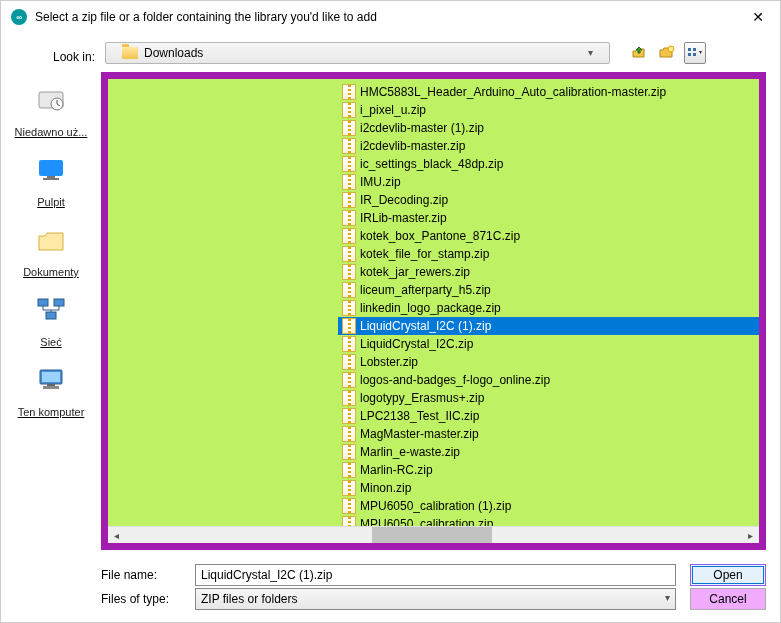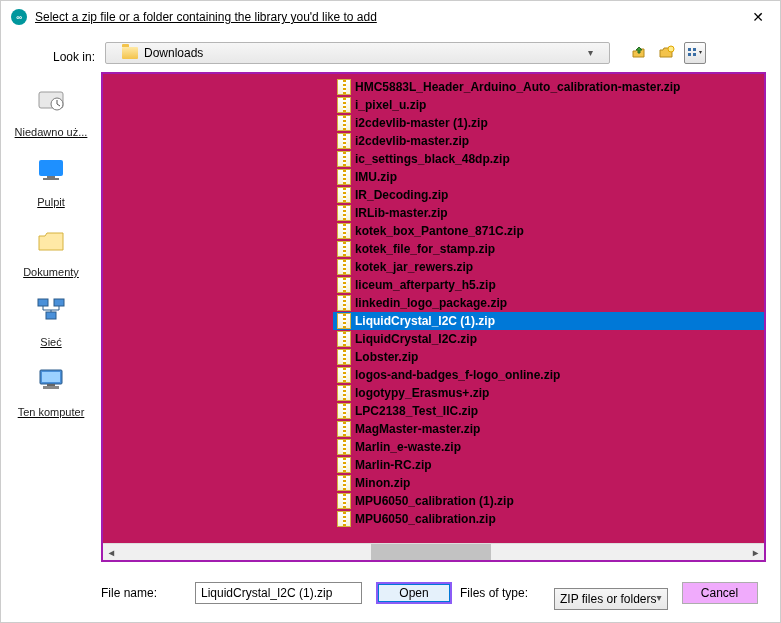--- a/index.html
+++ b/index.html
@@ -1,51 +1,51 @@
 <!DOCTYPE html>
 <html><head>
 <meta charset="utf-8">
 <style>
 * { box-sizing: border-box; margin: 0; padding: 0; font-family: "Segoe UI", Tahoma, sans-serif; font-size: 12px; }
 body { background: #fff; width: 781px; height: 623px; display: flex; flex-direction: column; border: 1px solid #ccc; }
 .titlebar { display: flex; align-items: center; padding: 6px 10px; gap: 8px; }
 .app-icon { width: 16px; height: 16px; border-radius: 50%; background: #00979D; display: flex; align-items: center; justify-content: center; color: #fff; font-size: 8px; font-weight: bold; }
-.title { flex: 1; text-decoration: underline; }
+.title { flex: 1; }
 .close { font-size: 14px; cursor: pointer; padding: 2px 6px; }
 .lookin-row { display: flex; align-items: center; padding: 8px 14px; gap: 10px; }
 .lookin-label { width: 80px; text-align: right; margin-top: 9px; }
 .lookin-combo { flex: 1; display: flex; align-items: center; background: linear-gradient(#f6f6f6,#e8e8e8); border: 1px solid #b5b5b5; border-radius: 2px; padding: 3px 16px; gap: 6px; cursor: pointer; max-width: 505px; }
 .folder-ico { width: 16px; height: 12px; background: linear-gradient(#ffe9a6,#f3c34b); border-radius: 1px; position: relative; }
 .folder-ico::before { content:""; position:absolute; top:-3px; left:0; width:7px; height:3px; background:#f3c34b; border-radius:1px 1px 0 0; }
 .combo-arrow { margin-left: auto; font-size: 10px; color: #555; }
 .toolbar-icons { display: flex; gap: 6px; margin-left: 8px; }
 .tool-btn { width: 22px; height: 22px; display:flex; align-items:center; justify-content:center; cursor:pointer; border-radius:2px; }
 .main { flex:1; display:flex; overflow:hidden; padding: 0 14px 8px 0; }
 .sidebar { width: 100px; display:flex; flex-direction:column; align-items:center; gap: 18px; padding-top: 14px; }
 .place { display:flex; flex-direction:column; align-items:center; gap:12px; cursor:pointer; width:80px;text-decoration:underline; }
 .place-icon { width:32px; height:28px; display:flex; align-items:center; justify-content:center; }
 .place-label { font-size:11px; text-align:center; color:#222; }
-.filepane { flex:1; border:2px solid #a21caf; background:#be185d; display:flex; flex-direction:column; overflow:hidden;font-weight:bold; }
+.filepane { flex:1; border:7px solid #a21caf; background:#bef264; display:flex; flex-direction:column; overflow:hidden; }
 .filelist { flex:1; overflow:hidden; padding: 4px 0 4px 230px; }
 .file-row { display:flex; align-items:center; gap:4px; padding: 1px 4px; cursor:pointer; line-height:16px; white-space:nowrap; }
 .file-row.selected { background:#0078d7; color:#fff; }
 .zip-ico { width:14px; height:16px; background: linear-gradient(#fff,#f7f2d8); border:1px solid #d6b23e; position:relative; flex-shrink:0; }
 .zip-ico::after { content:""; position:absolute; left:5px; top:0; width:3px; height:100%; background: repeating-linear-gradient(#e0a500 0 2px, #fff 2px 4px); }
 .hscroll { height:17px; background:#f0f0f0; border-top:1px solid #ddd; display:flex; align-items:center; }
 .hscroll .arrow { width:17px; height:17px; display:flex; align-items:center; justify-content:center; background:#f0f0f0; font-size:10px; color:#555; cursor:pointer; }
 .hscroll .track { flex:1; position:relative; height:100%; }
 .hscroll .thumb { position:absolute; left:40%; width:120px; height:100%; background:#c2c2c2; }
-.bottom { padding: 6px 14px 12px 100px; display:flex; flex-direction:row; gap:8px; }
+.bottom { padding: 6px 14px 12px 100px; display:flex; flex-direction:column; gap:2px; }
 .brow { display:flex; align-items:center; gap:14px; }
 .blabel { width:80px; }
 .binput { flex:1; border:1px solid #888; padding:3px 5px; font-size:12px; }
-.bcombo { flex:1; border:1px solid #888; padding:3px 5px; background:linear-gradient(#f6f6f6,#e8e8e8); display:flex; cursor:pointer;margin-top:12px; }
+.bcombo { flex:1; border:1px solid #888; padding:3px 5px; background:linear-gradient(#f6f6f6,#e8e8e8); display:flex; cursor:pointer; }
 .bcombo .combo-arrow { margin-left:auto; }
 .action-btn { width:76px; height:22px; background:#f0abfc; border:1px solid #adadad; cursor:pointer; }
-.action-btn.primary { border:3px solid #8b5cf6; background:#e5f1fb; outline:1px solid #0078d7; outline-offset:-3px; }
+.action-btn.primary { border:1px solid #8b5cf6; background:#e5f1fb; outline:1px solid #0078d7; outline-offset:-3px; }
 </style>
 </head>
 <body>
 
 <div class="titlebar">
   <div class="app-icon">∞</div>
   <div class="title">Select a zip file or a folder containing the library you'd like to add</div>
   <div class="close">✕</div>
 </div>
 

